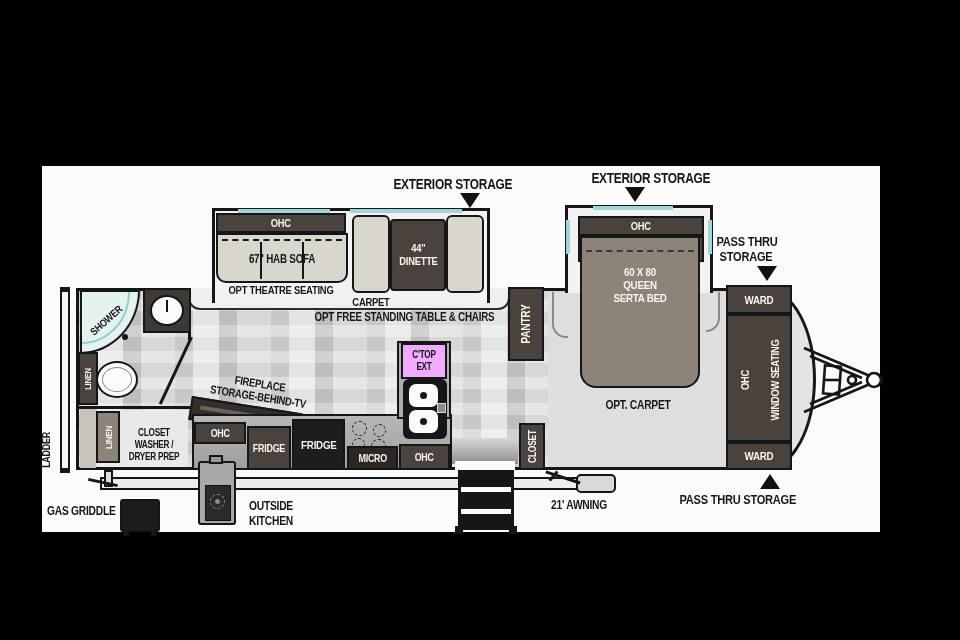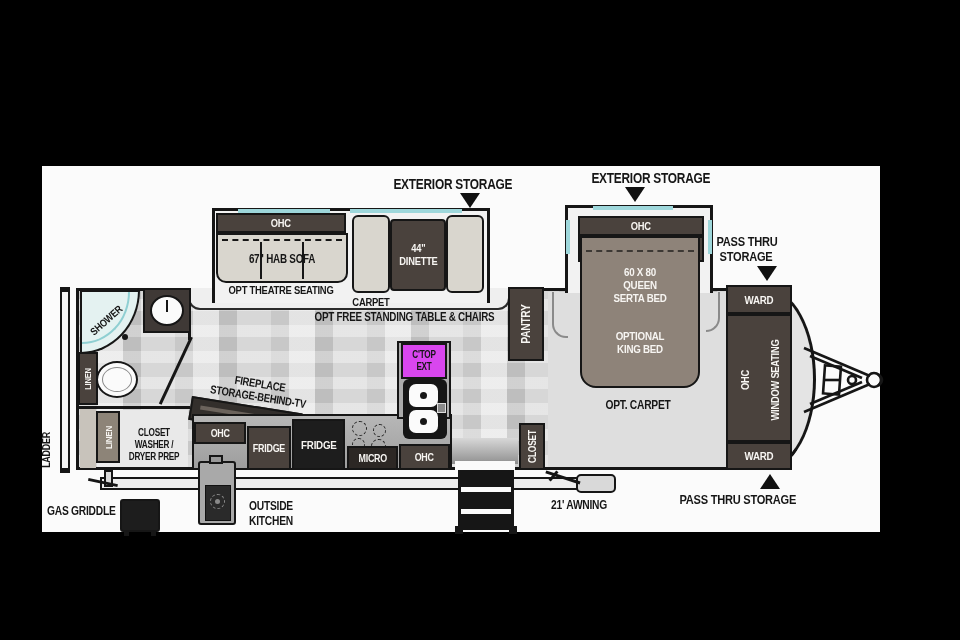--- a/index.html
+++ b/index.html
@@ -93,24 +93,20 @@
   <div class="abs cab" style="left:578px;top:236px;width:18px;height:26px;"></div>
   <div class="abs cab" style="left:686px;top:236px;width:18px;height:26px;"></div>
 
   <div class="abs" style="left:580px;top:236px;width:120px;height:152px;background:#8e8379;border:2px solid #161616;border-radius:0 0 16px 16px;">
     <div class="abs" style="left:4px;top:12px;right:4px;border-top:2px dashed #3c3834;"></div>
     <div class="abs" style="left:0;right:0;top:28px;text-align:center;">
       <div class="tw" style="font-size:11.5px;line-height:13px;">60 X 80</div>
       <div class="tw" style="font-size:11.5px;line-height:13px;">QUEEN</div>
       <div class="tw" style="font-size:11.5px;line-height:13px;">SERTA BED</div>
     </div>
-    <div class="abs" style="left:0;right:0;top:92px;text-align:center;">
-      <div class="tw" style="font-size:11.5px;line-height:13px;">OPTIONAL</div>
-      <div class="tw" style="font-size:11.5px;line-height:13px;">KING BED</div>
-    </div>
   </div>
   <div class="abs t" style="left:598px;top:398px;width:80px;font-size:12.5px;">OPT. CARPET</div>
 
   <div class="abs cab vwrap" style="left:508px;top:287px;width:36px;height:74px;">
     <span class="vtext tw" style="font-size:12px;">PANTRY</span>
   </div>
 
   <div class="abs line" style="left:188px;top:288px;width:3px;height:52px;"></div>
   <div class="abs line" style="left:190px;top:337px;width:2.5px;height:74px;transform:rotate(25deg);transform-origin:top center;"></div>
   <div class="abs line" style="left:78px;top:406px;width:112px;height:3px;"></div>
@@ -170,21 +166,21 @@
   <div class="abs" style="left:352px;top:438px;width:13px;height:13px;border:1.5px dashed #222;border-radius:50%;"></div>
   <div class="abs" style="left:371px;top:439px;width:15px;height:15px;border:1.5px dashed #222;border-radius:50%;"></div>
   <div class="abs cab" style="left:347px;top:446px;width:51px;height:24px;background:#2c2724;">
     <span class="tw" style="font-size:10.5px;">MICRO</span>
   </div>
   <div class="abs cab" style="left:399px;top:444px;width:51px;height:26px;">
     <span class="tw" style="font-size:10.5px;">OHC</span>
   </div>
 
   <div class="abs" style="left:397px;top:341px;width:54px;height:78px;background:#acacac;border:2px solid #161616;"></div>
-  <div class="abs" style="left:401px;top:343px;width:46px;height:36px;background:#d946ef;border:2px solid #161616;text-align:center;padding-top:4px;">
+  <div class="abs" style="left:401px;top:343px;width:46px;height:36px;background:#f0abfc;border:2px solid #161616;text-align:center;padding-top:4px;">
     <div class="t" style="font-size:10px;line-height:12px;">C'TOP</div>
     <div class="t" style="font-size:10px;line-height:12px;">EXT</div>
   </div>
   <div class="abs" style="left:403px;top:379px;width:44px;height:60px;background:#161616;border-radius:6px;">
     <div class="abs" style="left:6px;top:5px;width:29px;height:23px;background:#fbfbfb;border-radius:7px;">
       <div class="abs" style="left:11px;top:8px;width:7px;height:7px;background:#161616;border-radius:50%;"></div>
     </div>
     <div class="abs" style="left:6px;top:31px;width:29px;height:23px;background:#fbfbfb;border-radius:7px;">
       <div class="abs" style="left:11px;top:8px;width:7px;height:7px;background:#161616;border-radius:50%;"></div>
     </div>

